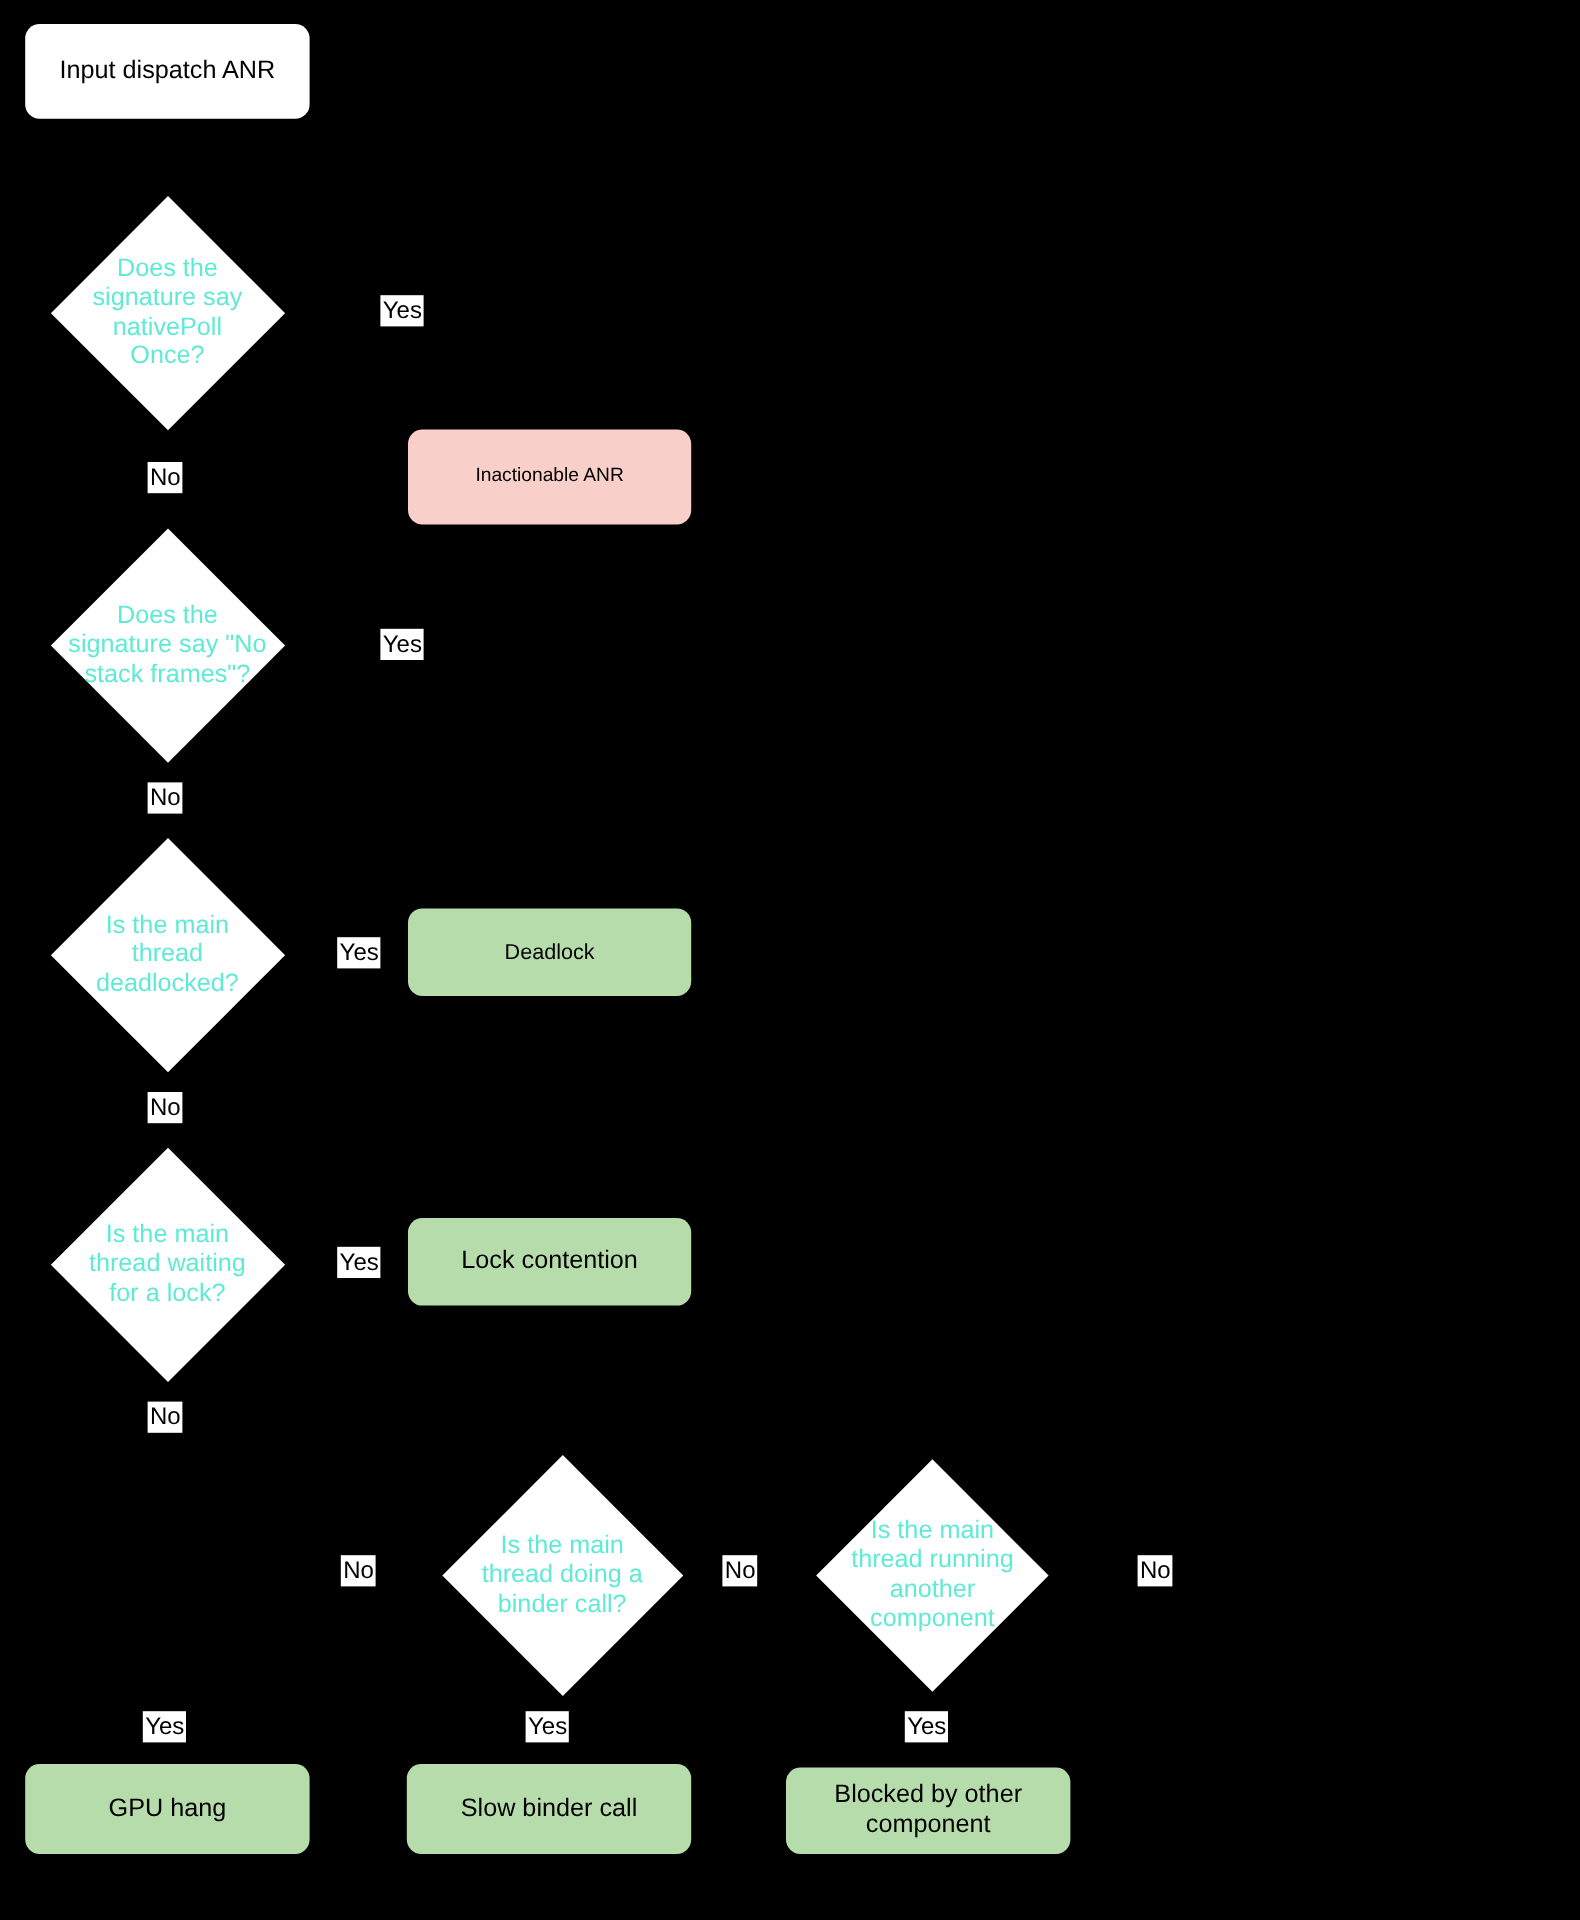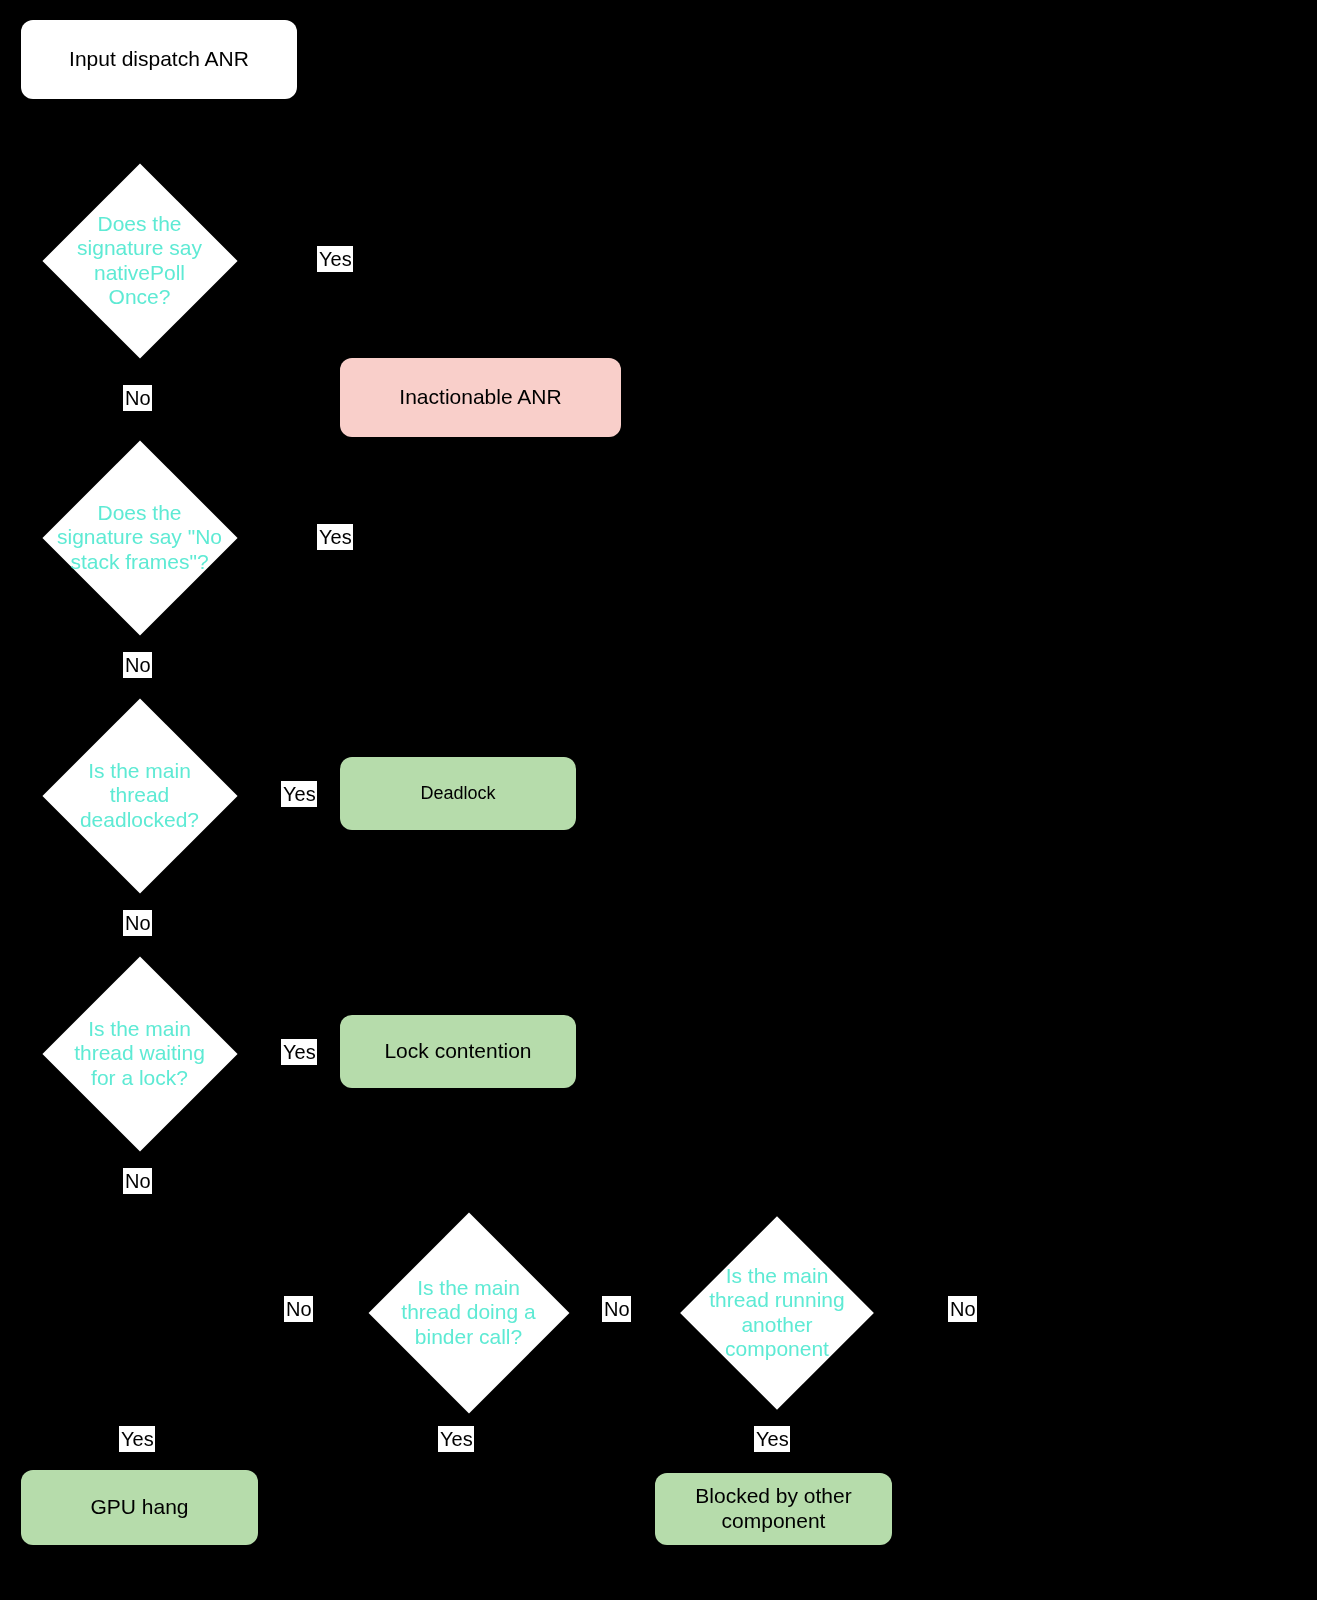--- a/index.html
+++ b/index.html
@@ -133,21 +133,21 @@
 
   <div class="conn" style="left:456px;top:1430px;width:2px;height:40px;"></div>
   <div class="arrowhead" style="left:450px;top:1462px;"></div>
 
   <div class="conn" style="left:890px;top:1309px;width:165px;height:2px;"></div>
   <div class="arrowhead right" style="left:1045px;top:1303px;"></div>
 
   <div class="conn" style="left:772px;top:1430px;width:2px;height:67px;"></div>
   <div class="arrowhead" style="left:766px;top:1489px;"></div>
 
-  <div class="node rect white" style="left:21px;top:20px;width:276px;height:79px;font-size:21px;">Input dispatch ANR</div>
+  <div class="node rect white" style="left:21px;top:20px;width:237px;height:79px;font-size:21px;">Input dispatch ANR</div>
 
   <div class="diamond" style="left:23px;top:163px;width:233px;height:195px;">
     <div class="shape" style="width:138px;height:138px;"></div>
     <div class="dtext" style="font-size:21px;">Does the
 signature say
 nativePoll
 Once?</div>
   </div>
 
   <div class="diamond" style="left:23px;top:440px;width:233px;height:195px;">
@@ -180,28 +180,29 @@
   </div>
 
   <div class="diamond" style="left:663px;top:1215px;width:228px;height:195px;">
     <div class="shape" style="width:137px;height:137px;"></div>
     <div class="dtext" style="font-size:21px;">Is the main
 thread running
 another
 component</div>
   </div>
 
-  <div class="node rect pink" style="left:340px;top:358px;width:281px;height:79px;font-size:21px;">Inactionable ANR</div>
+  <div class="node rect pink" style="left:340px;top:358px;width:236px;height:79px;font-size:16px;">Inactionable ANR</div>
 
   <div class="node rect green" style="left:340px;top:757px;width:236px;height:73px;font-size:18px;">Deadlock</div>
 
   <div class="node rect green" style="left:340px;top:1015px;width:236px;height:73px;font-size:21px;">Lock contention</div>
 
   <div class="node rect green" style="left:21px;top:1470px;width:237px;height:75px;font-size:21px;">GPU hang</div>
 
+  <div class="node rect green" style="left:339px;top:1470px;width:237px;height:75px;font-size:21px;">Slow binder call</div>
 
   <div class="node rect green" style="left:655px;top:1473px;width:237px;height:72px;font-size:21px;">Blocked by other
 component</div>
 
 
   <div class="edge-label" style="left:317px;top:246px;">Yes</div>
 
   <div class="edge-label" style="left:123px;top:385px;">No</div>
 
   <div class="edge-label" style="left:317px;top:524px;">Yes</div>

